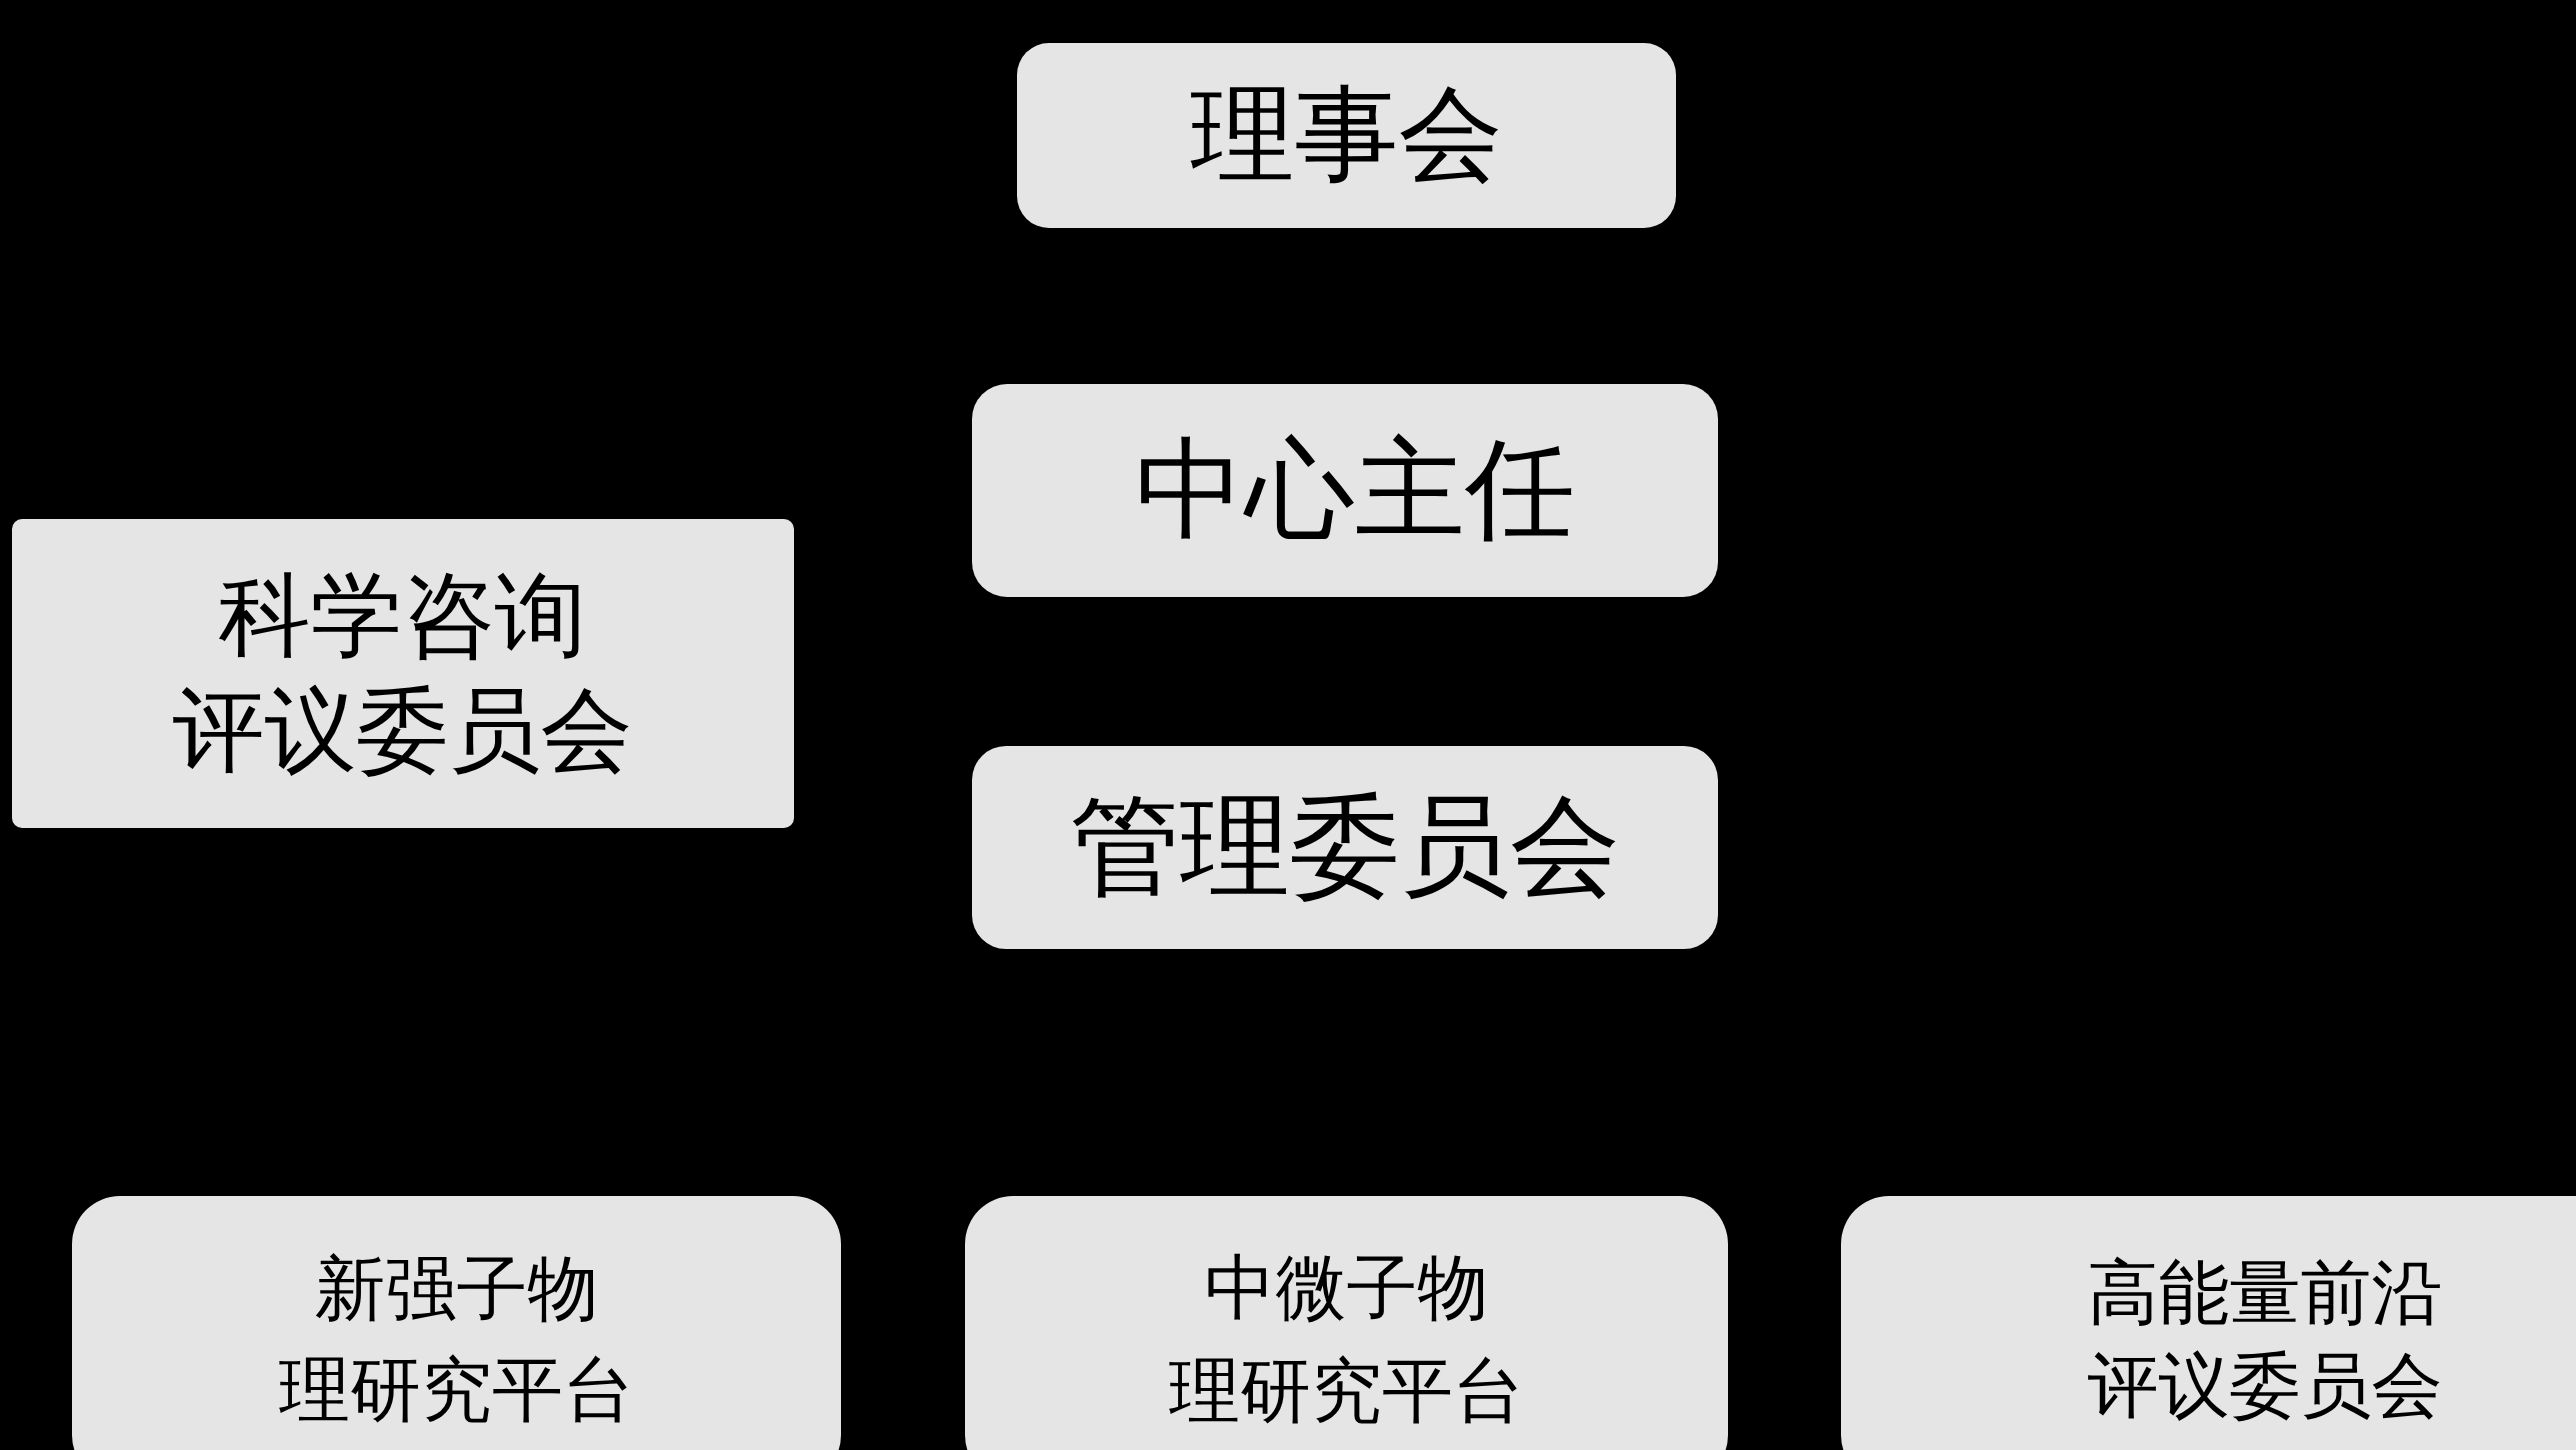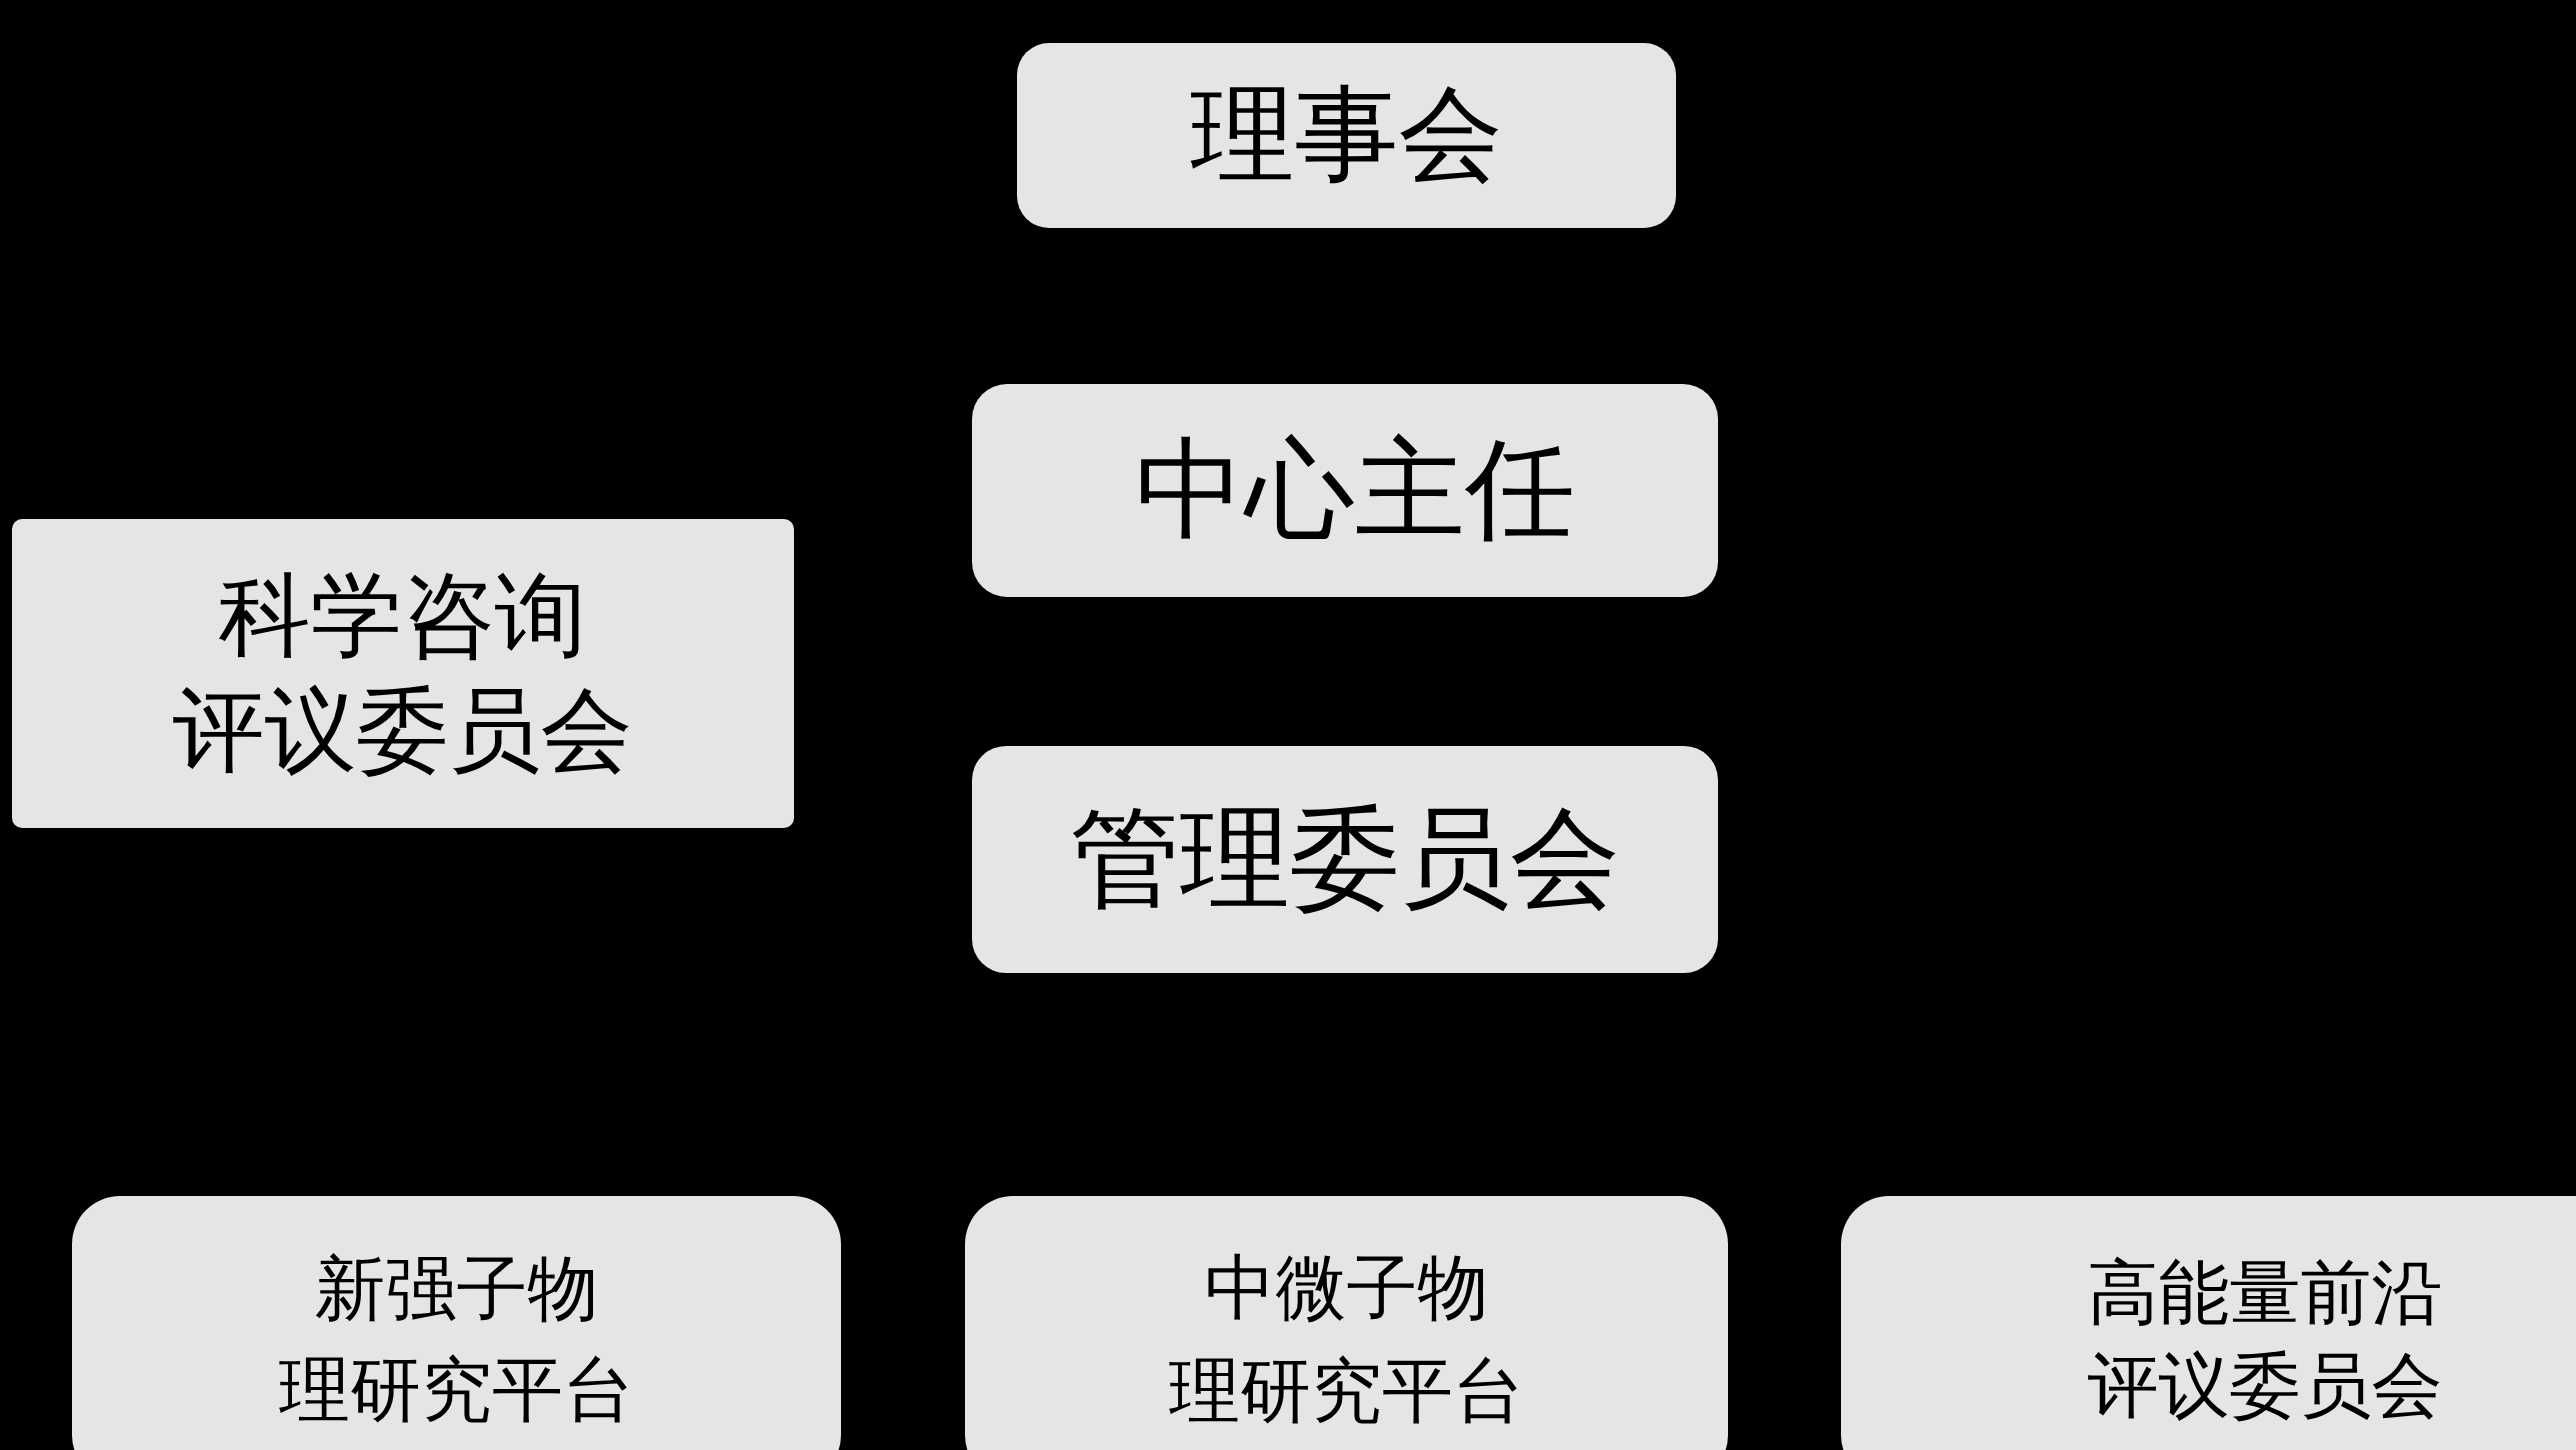--- a/index.html
+++ b/index.html
@@ -50,21 +50,21 @@
   .node-advisory {
     left: 11.6px; top: 483px;
     width: 782px; height: 309px;
     border-radius: 10px;
     font-size: 92px;
     line-height: 1.25;
   }
   
   .node-management {
     left: 972px; top: 710px;
-    width: 746px; height: 227px;
+    width: 746px; height: 203px;
     border-radius: 34px;
     font-size: 110px;
   }
   
   .node-platform {
     top: 1160px;
     height: 287px;
     border-radius: 48px;
     font-size: 71px;
     line-height: 1.3;

